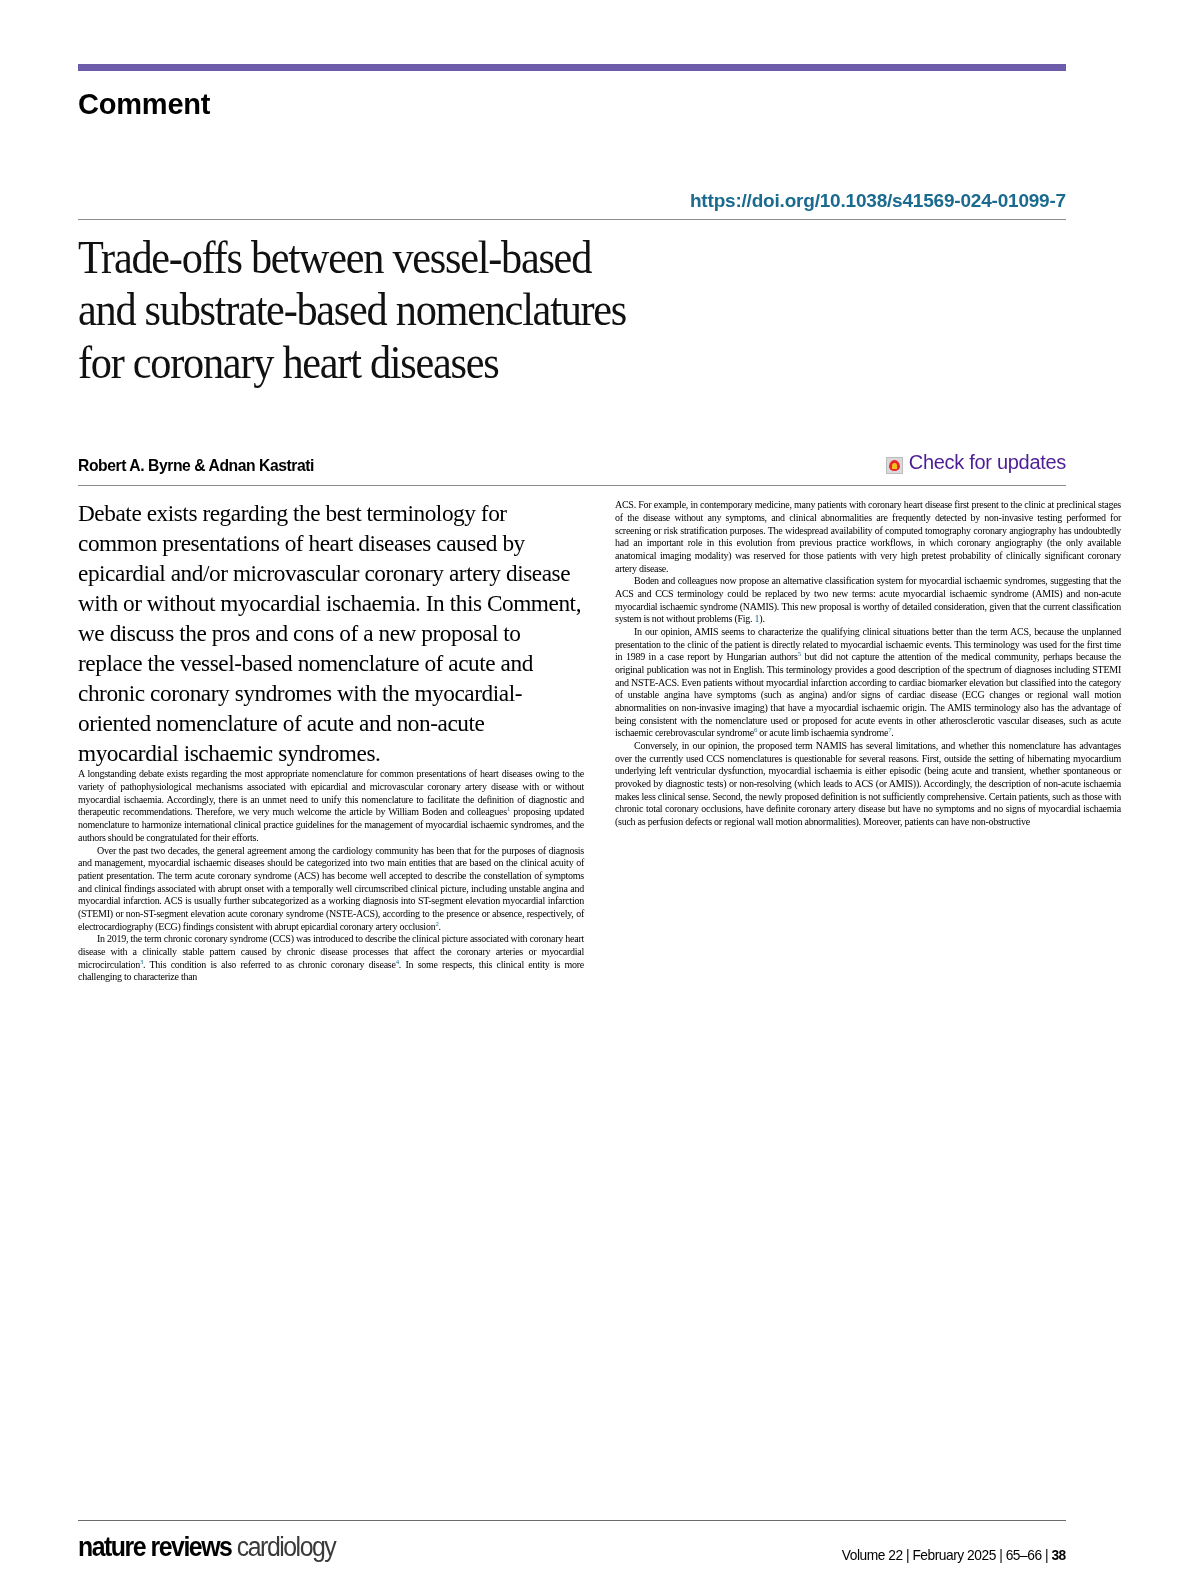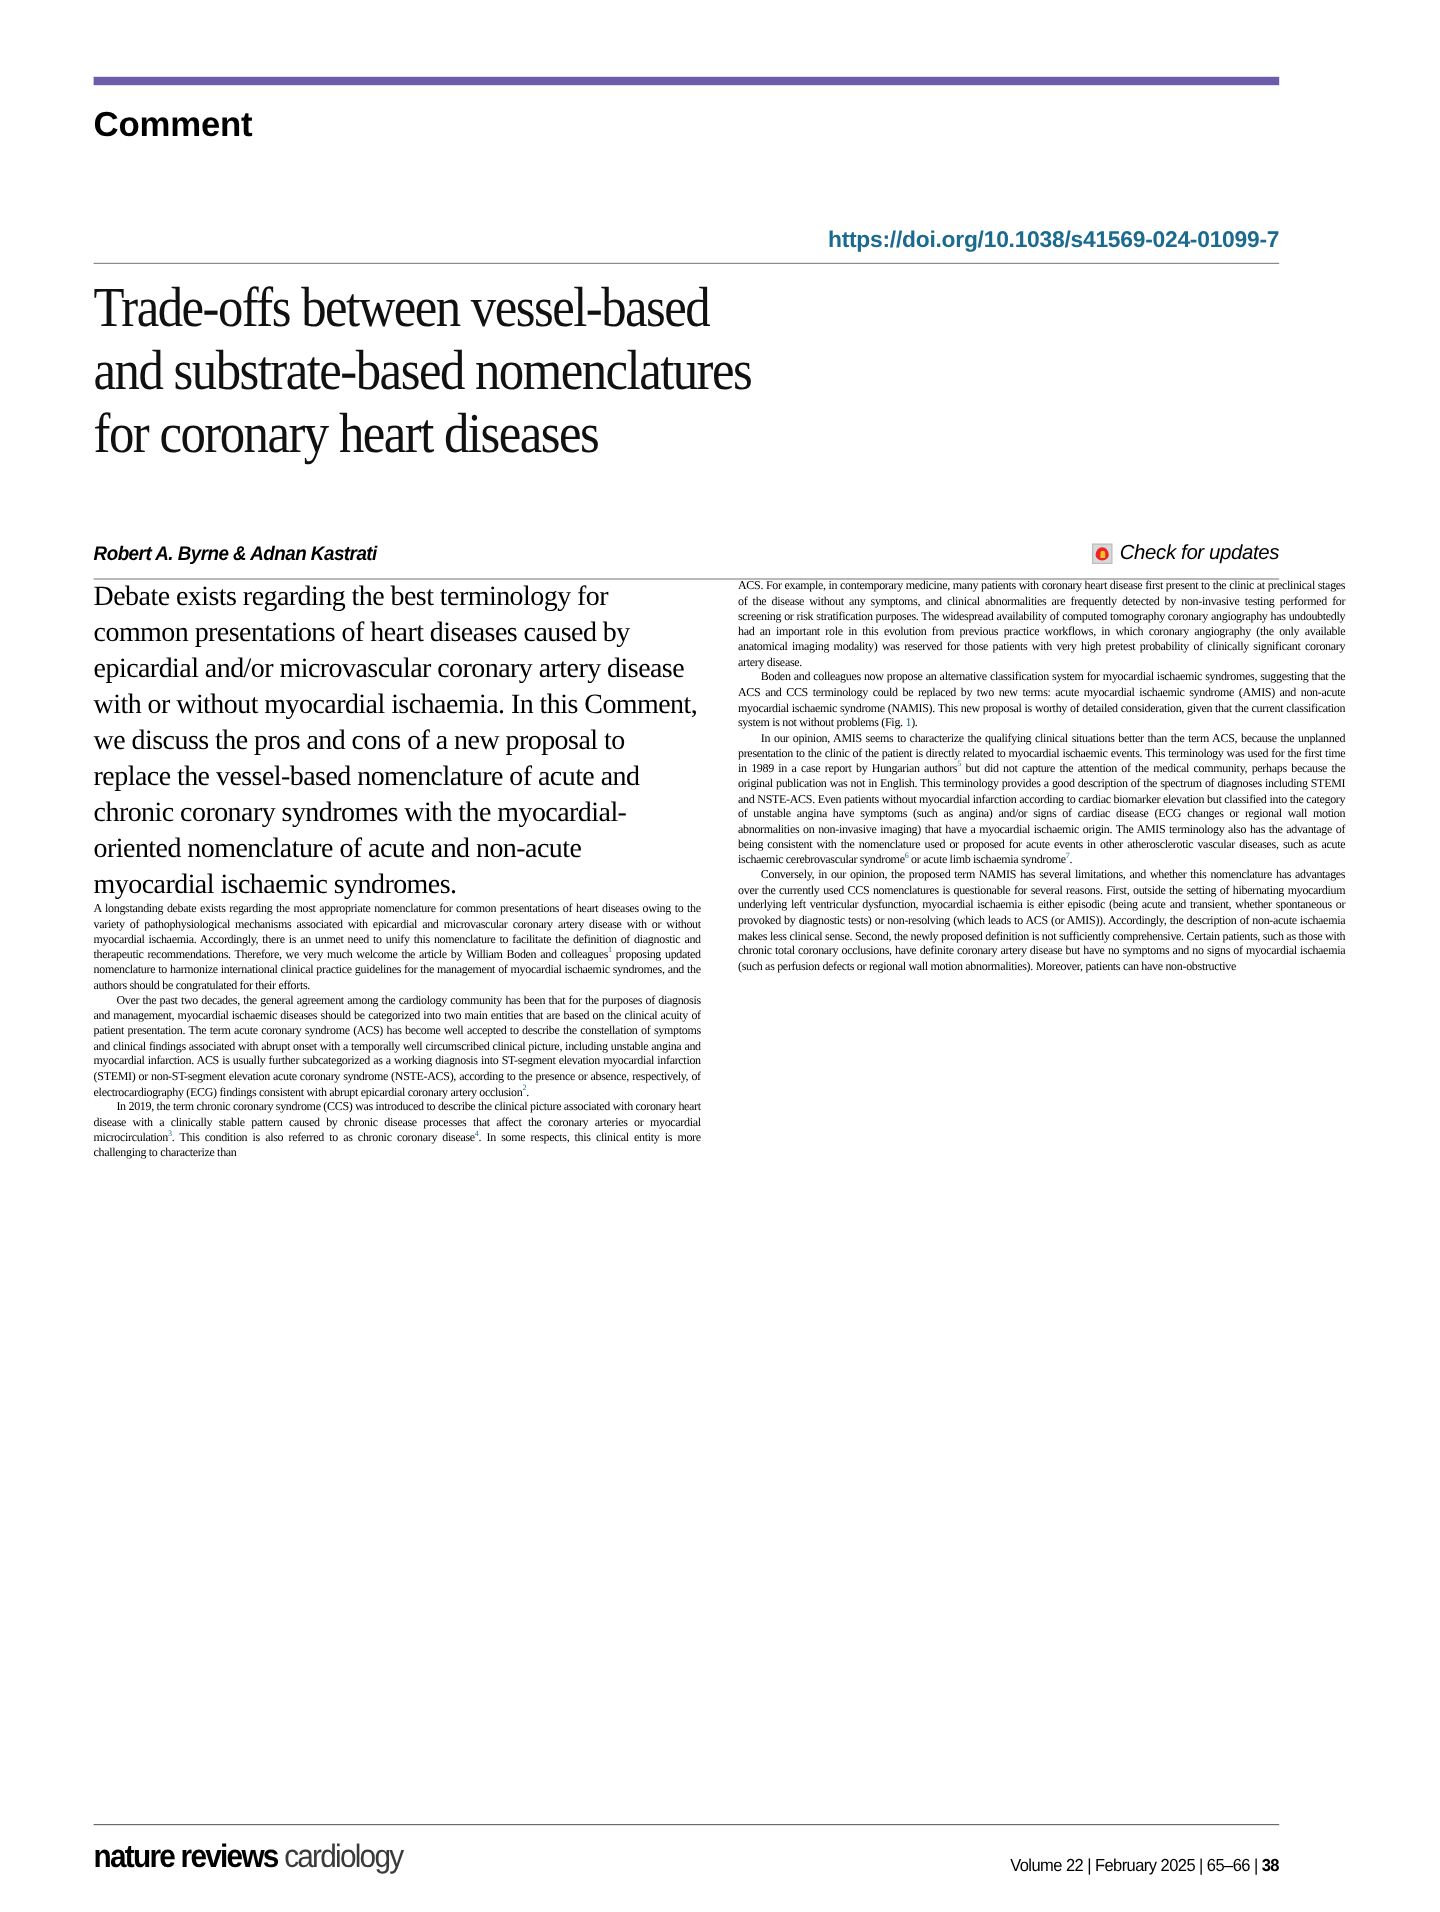--- a/index.html
+++ b/index.html
@@ -69,38 +69,37 @@
     width: 111%;
     color: #111;
   }
 
   
   .author-row {
     display: flex;
     align-items: flex-end;
     justify-content: space-between;
     margin-top: 63px;
-    font-style: italic;
   }
   .authors {
     font-family: "Liberation Sans", sans-serif;
     font-weight: bold;
     font-size: 16.5px;
     letter-spacing: -0.45px;
     transform: scaleX(0.95);
     transform-origin: left bottom;
   }
   .check-updates {
     display: flex;
-    align-items: center;
+    align-items: flex-end;
     gap: 6px;
     font-family: "Liberation Sans", sans-serif;
-    font-size: 17px;
+    font-size: 20px;
     letter-spacing: -0.3px;
-    color: #000000;
+    color: #4c1d95;
     padding-bottom: 1px;
   }
   .crossmark {
     width: 17px;
     height: 17px;
     background: #d9d9d9;
     border: 1px solid #bdbdbd;
     position: relative;
     display: inline-block;
     box-sizing: border-box;
@@ -124,20 +123,21 @@
 
   .double-rule {
     border-top: 1.2px solid #8b8b8b;
     margin-top: 10px;
   }
 
   
   .columns {
     display: flex;
     gap: 31px;
+    margin-top: 13px;
   }
   .col {
     width: 506px;
     flex: 0 0 506px;
   }
   .standfirst {
     font-family: "Liberation Serif", "DejaVu Serif", serif;
     font-size: 23.3px;
     line-height: 1.285;
     letter-spacing: -0.45px;

